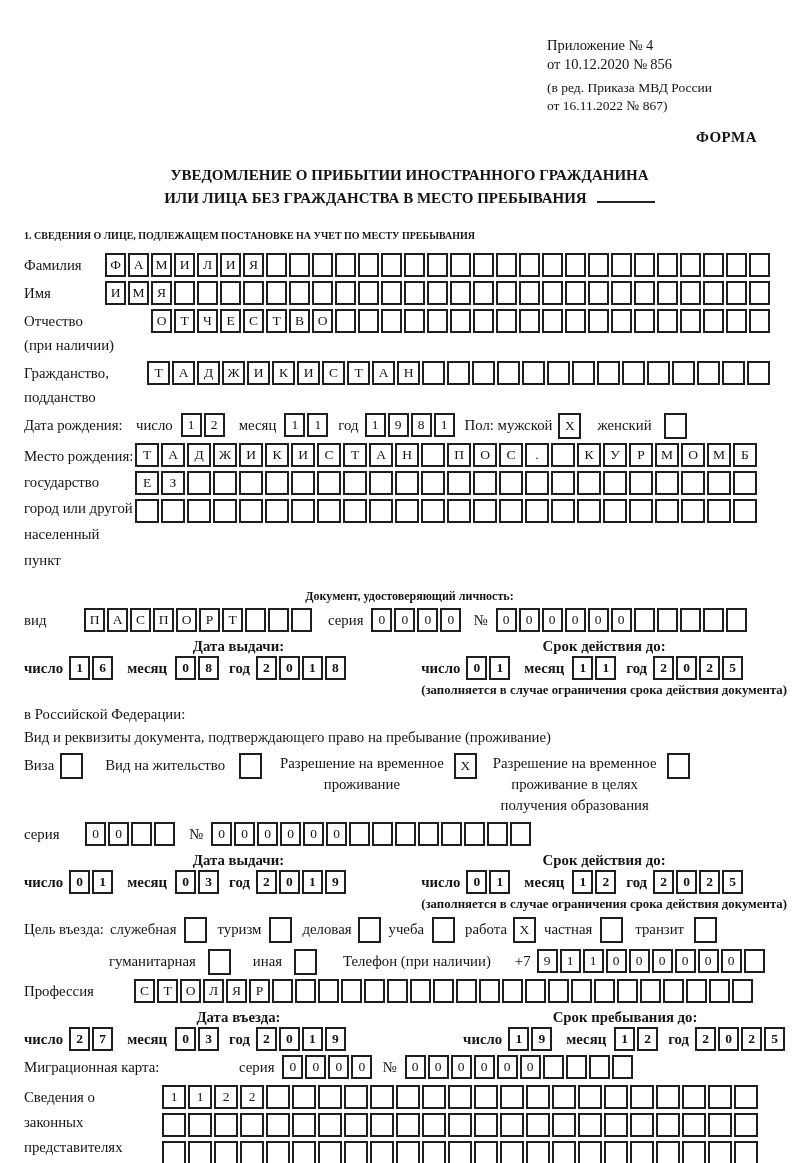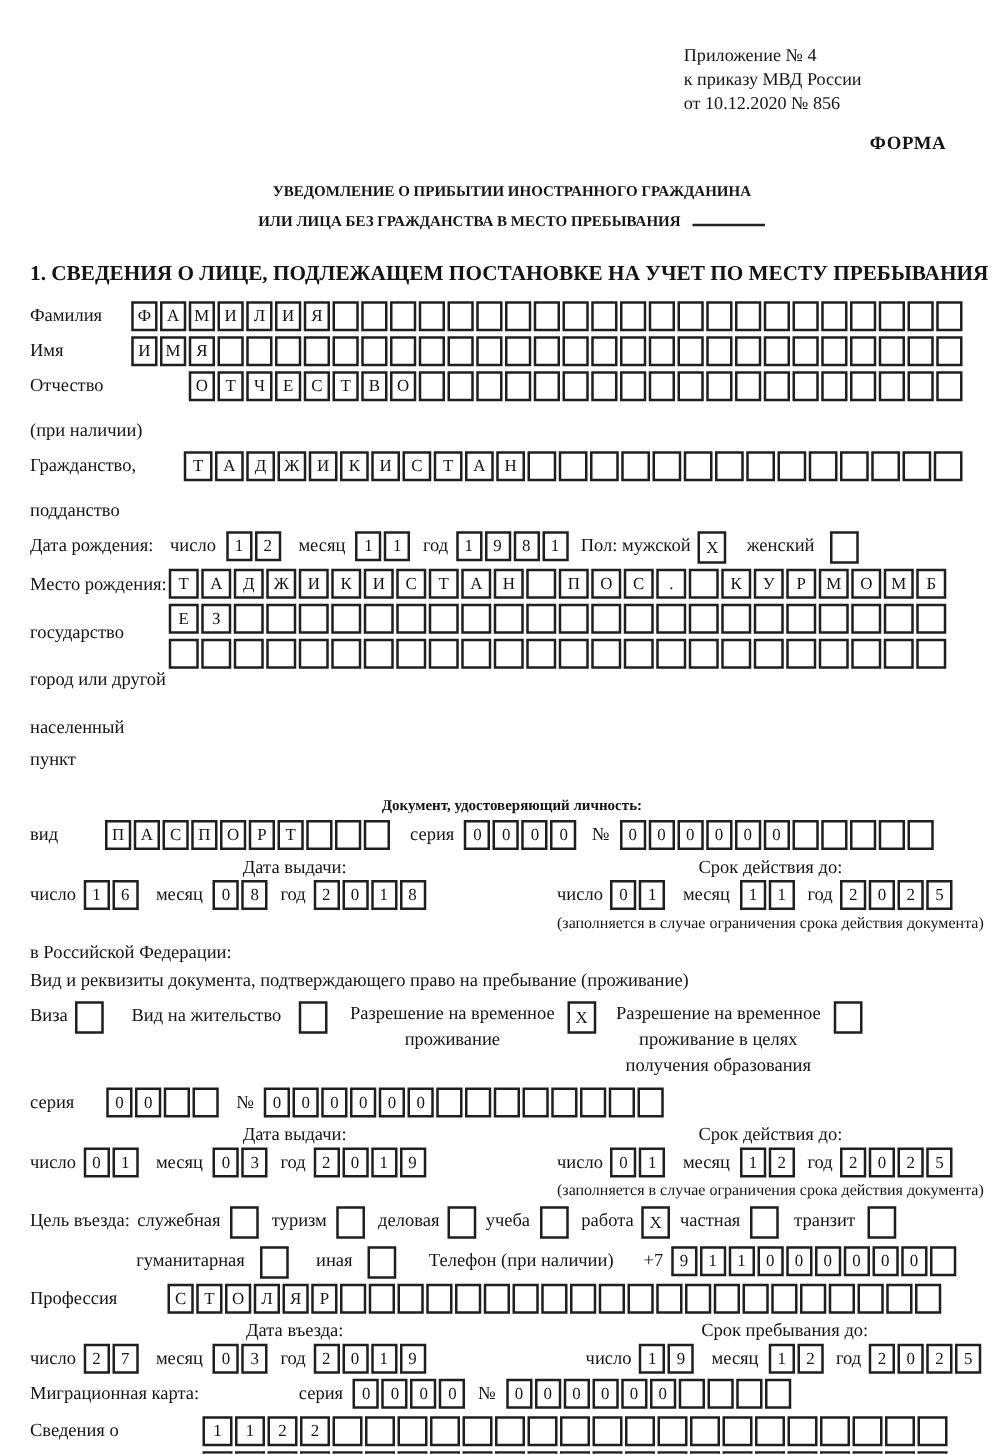--- a/index.html
+++ b/index.html
@@ -1,58 +1,61 @@
 <!DOCTYPE html>
 <html><head>
 <meta charset="utf-8">
 <style>
   html,body{margin:0;padding:0;background:#ffffff;}
   body{width:800px;height:1163px;font-family:"Liberation Serif","DejaVu Serif",serif;color:#141414;}
   .page{box-sizing:border-box;width:800px;height:1163px;overflow:hidden;padding:36px 5px 0 24px;}
   .annex{margin-left:523px;font-size:14.5px;line-height:19px;}
   .edition{margin-left:523px;margin-top:5px;font-size:13.5px;line-height:18px;}
   .forma{text-align:right;padding-right:38px;font-weight:bold;font-size:15px;margin-top:14px;letter-spacing:.5px;}
-  .title{text-align:center;font-weight:bold;font-size:12px;line-height:23px;margin-top:18px;}
+  .title{text-align:center;font-weight:bold;font-size:15px;line-height:23px;margin-top:18px;}
   .title-underline{display:inline-block;width:58px;border-bottom:2px solid #222;height:14px;margin-left:10px;}
-  .sec1{font-weight:bold;font-size:17px;margin-top:20px;margin-bottom:12px;}
+  .sec1{font-weight:bold;font-size:10px;margin-top:20px;margin-bottom:12px;}
   .frow{display:flex;align-items:flex-start;margin-bottom:4px;font-size:14.8px;}
   .lbl{flex:none;line-height:24px;}
-  .lblcol{flex:none;display:flex;flex-direction:column;line-height:24px;gap:12px;}
+  .lblcol{flex:none;display:flex;flex-direction:column;line-height:24px;}
   .cells{display:flex;flex:none;}
   .cellrows{display:flex;flex-direction:column;}
   .cellrows .cells{margin-bottom:4px;}
   .cell{flex:none;display:flex;align-items:center;justify-content:center;
         width:17px;height:20px;border:2px solid #1f1f1f;margin-right:2px;
         font-size:13.5px;line-height:1;background:#fff;}
   .w19 .cell{width:19px;}
   .w20 .cell{width:20px;}
   .cb .cell{width:19px;height:22px;}
   .dochead{text-align:center;font-weight:bold;font-size:12px;margin:2px 0 4px 0;}
-  .dates{display:flex;margin-top:2px;margin-bottom:2px;font-size:14.8px;}
+  .dates{display:flex;margin-top:2px;margin-bottom:2px;font-size:14.8px;font-weight:bold;}
   .dg{display:flex;flex-direction:column;}
   .dg-title{text-align:center;line-height:20px;}
   .dg-row{display:flex;align-items:flex-start;}
   .dg-right{margin-left:auto;margin-right:8px;justify-content:flex-end;}
   .note{font-size:12.8px;line-height:17px;margin-top:2px;text-align:right;}
   .intro{font-size:14.8px;line-height:23px;margin-top:4px;}
   .permit-text{flex:none;text-align:center;line-height:21px;}
   .ml6{margin-left:6px;}  .ml8{margin-left:8px;}  .ml10{margin-left:10px;}
   .ml12{margin-left:12px;} .ml14{margin-left:14px;} .ml16{margin-left:16px;}
   .ml20{margin-left:20px;} .ml24{margin-left:24px;}
   .opt{display:flex;align-items:flex-start;}
 </style>
 </head>
 <body>
 
 <div class="page">
 
   <div class="annex">
     <div>Приложение № 4</div>
-    <div>к приказу МВД России</div>
     <div>от 10.12.2020 № 856</div>
+  </div>
+  <div class="edition">
+    <div>(в ред. Приказа МВД России</div>
+    <div>от 16.11.2022 № 867)</div>
   </div>
   <div class="forma">ФОРМА</div>
 
   <div class="title">
     <div>УВЕДОМЛЕНИЕ О ПРИБЫТИИ ИНОСТРАННОГО ГРАЖДАНИНА</div>
     <div><span>ИЛИ ЛИЦА БЕЗ ГРАЖДАНСТВА В МЕСТО ПРЕБЫВАНИЯ</span><span class="title-underline"></span></div>
   </div>
 
   <div class="sec1">1. СВЕДЕНИЯ О ЛИЦЕ, ПОДЛЕЖАЩЕМ ПОСТАНОВКЕ НА УЧЕТ ПО МЕСТУ ПРЕБЫВАНИЯ</div>
 

